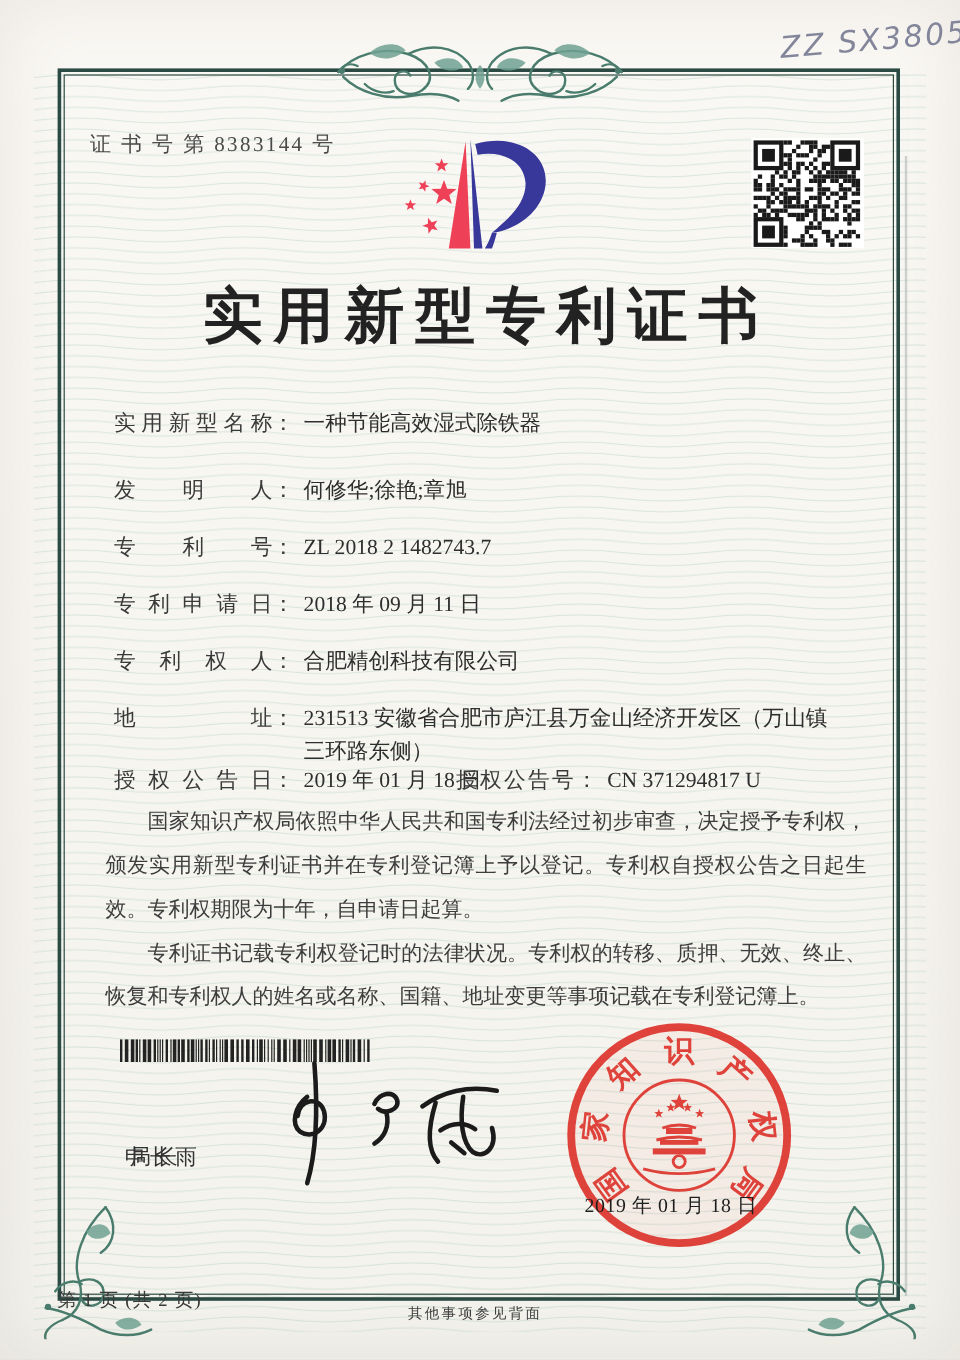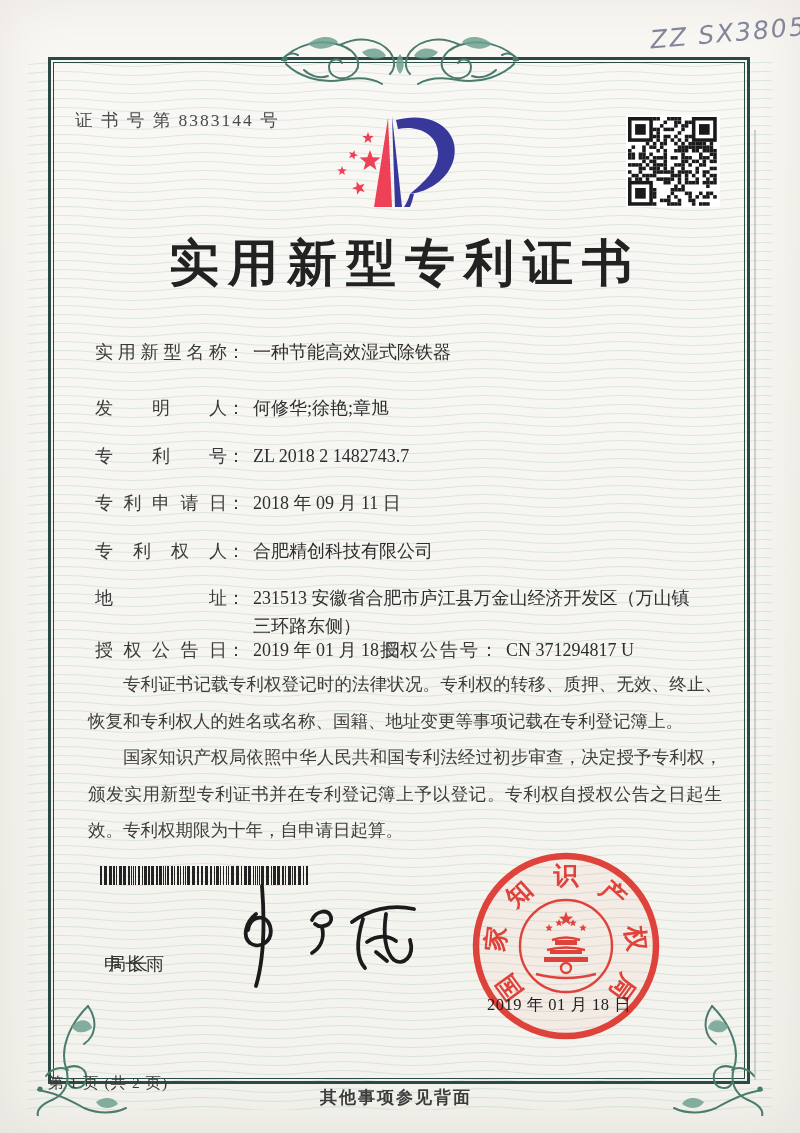--- a/index.html
+++ b/index.html
@@ -74,21 +74,21 @@
   .seal-date{
     position:absolute;left:487px;top:994px;font-size:16.5px;color:#1e1e1e;
     white-space:nowrap;letter-spacing:.5px;z-index:5;
   }
   .pagination{
     position:absolute;left:48px;top:1073px;width:696px;text-align:left;
     font-size:15.5px;color:#383838;letter-spacing:1px;
   }
   .footer-note{
     position:absolute;left:48px;top:1086px;width:696px;text-align:center;
-    font-size:17px;color:#3c3c3c;letter-spacing:2px;font-weight:bold;
+    font-size:12px;color:#3c3c3c;letter-spacing:2px;
   }
   .orn-stroke{stroke:var(--ornament-teal);fill:none;stroke-width:2;stroke-linecap:round;}
   .orn-fill{fill:#6fa192;stroke:none;opacity:.85;}
   .seal-red{fill:var(--seal-red);}
   text.seal-char{font-family:"Liberation Serif","DejaVu Serif",serif;font-weight:700;}
 </style>
 </head>
 <body>
 
 <div id="page">
@@ -426,22 +426,22 @@
     <span class="flabel">地址</span><span class="colon">：</span><span class="fvalue wrap">231513 安徽省合肥市庐江县万金山经济开发区（万山镇三环路东侧）</span>
   </div>
   <div class="field-row" style="top:636px">
     <span class="flabel">授权公告日</span><span class="colon">：</span><span class="fvalue">2019 年 01 月 18 日</span>
     <span class="pair2">
       <span class="flabel2">授权公告号</span><span class="colon">：</span><span class="fvalue">CN 371294817 U</span>
     </span>
   </div>
 
   <div class="paras">
+    <p>国家知识产权局依照中华人民共和国专利法经过初步审查，决定授予专利权，颁发实用新型专利证书并在专利登记簿上予以登记。专利权自授权公告之日起生效。专利权期限为十年，自申请日起算。</p>
     <p>专利证书记载专利权登记时的法律状况。专利权的转移、质押、无效、终止、恢复和专利权人的姓名或名称、国籍、地址变更等事项记载在专利登记簿上。</p>
-    <p>国家知识产权局依照中华人民共和国专利法经过初步审查，决定授予专利权，颁发实用新型专利证书并在专利登记簿上予以登记。专利权自授权公告之日起生效。专利权期限为十年，自申请日起算。</p>
   </div>
 
   <svg id="barcode" width="212" height="20" viewBox="0 0 212 20" xmlns="http://www.w3.org/2000/svg">
     <g id="barcode-bars" fill="#232323">
         <rect x="0" y="0" width="2" height="19"></rect>
         <rect x="4" y="0" width="3" height="19"></rect>
         <rect x="9" y="0" width="3" height="19"></rect>
         <rect x="13" y="0" width="2" height="19"></rect>
         <rect x="16" y="0" width="1" height="19"></rect>
         <rect x="19" y="0" width="3" height="19"></rect>

